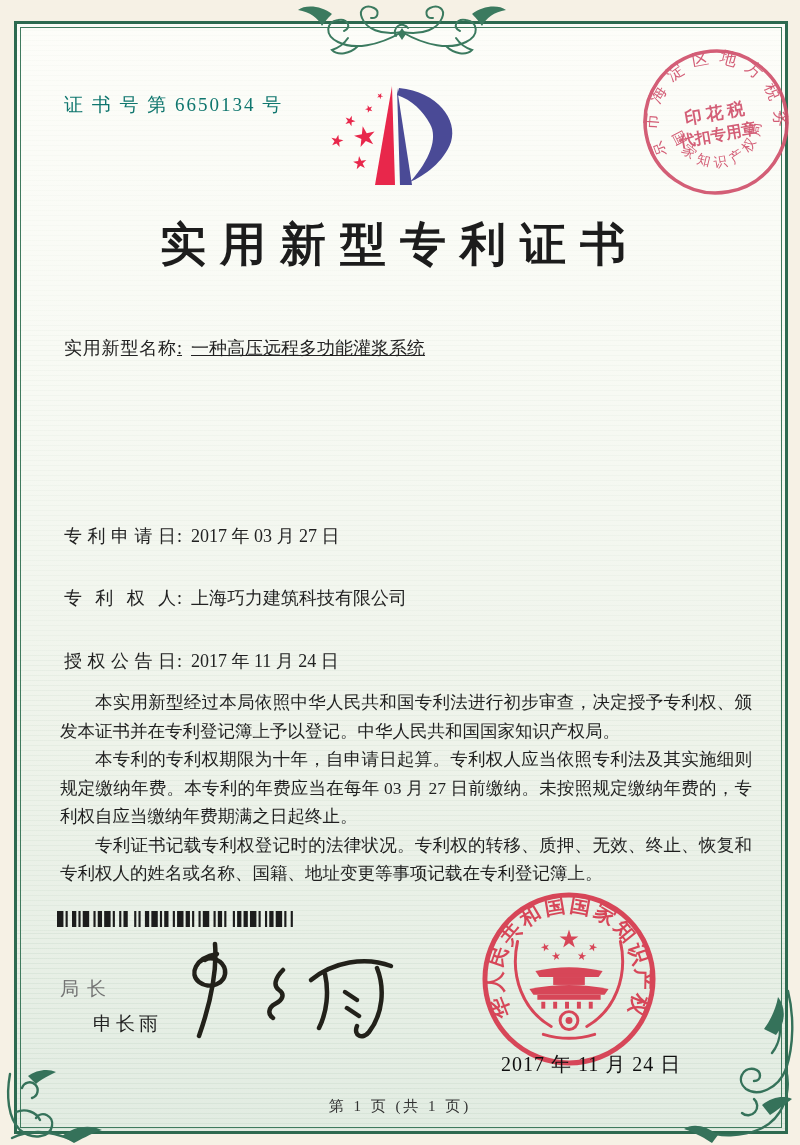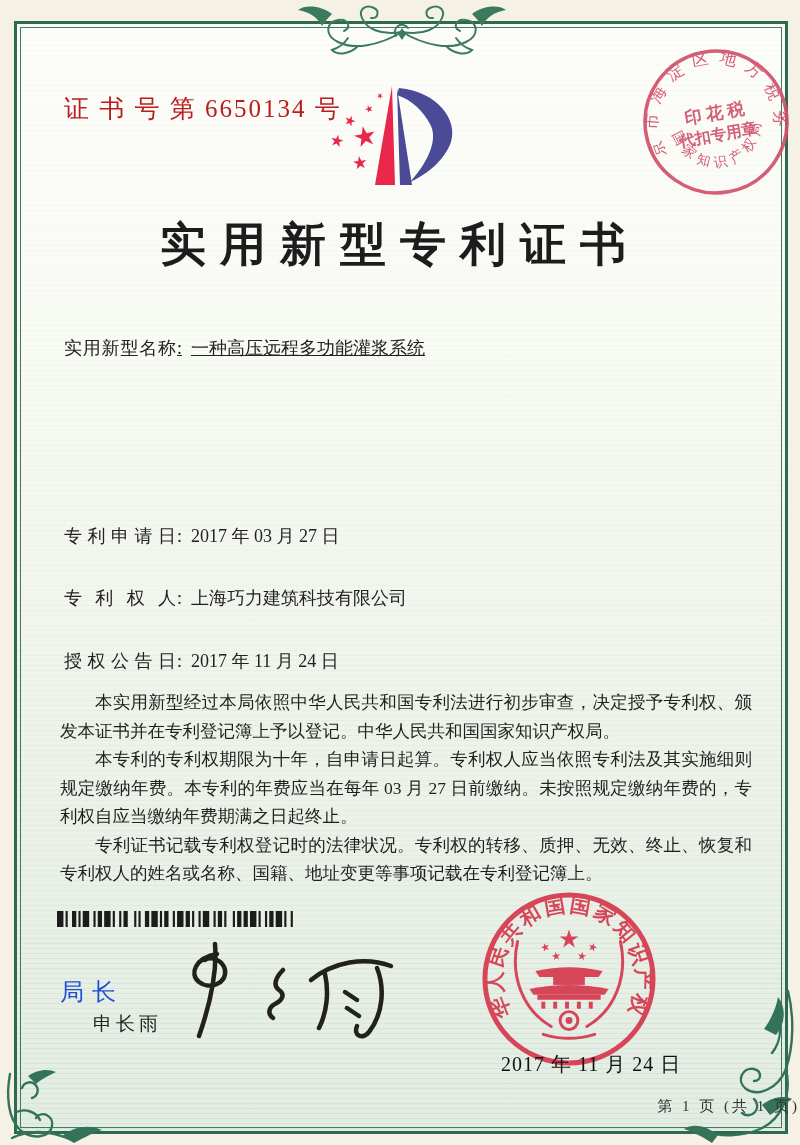--- a/index.html
+++ b/index.html
@@ -18,42 +18,42 @@
   .tex4 { top:910px;height:203px; opacity:.38; }
 
   
   .frame-outer { position:absolute; left:14px; top:21px; width:774px; height:1113px;
                  border:3px solid #2d6a50; pointer-events:none; }
   .frame-inner { position:absolute; left:20px; top:27px; width:762px; height:1101px;
                  border:1px solid #3f7a5e; pointer-events:none; }
 
   .abs { position:absolute; }
 
-  .cert-no { left:64px; top:92px; font-size:25px; letter-spacing:2px; color:#b91c1c; }
+  .cert-no { left:64px; top:92px; font-size:19px; letter-spacing:2px; color:#0f766e; }
 
   .title { left:0; top:214px; width:800px; text-align:center; font-size:46px; font-weight:700;
            letter-spacing:14px; color:#1c1c1c; }
 
   .field { left:64px; font-size:18px; color:#222; white-space:nowrap; }
   .flabel { display:inline-block; width:112px; text-align:justify; text-align-last:justify; }
   .fcolon { margin-left:1px; }
   .fvalue { margin-left:9px; }
 
   .body-text { left:60px; top:688px; width:692px; font-size:17.5px; line-height:28.5px;
                color:#1f1f1f; text-align:justify; }
   .body-text p { text-indent:2em; }
 
-  .sig-title { left:60px; top:976px;  font-size:24px; letter-spacing:8px;
-               font-family:"Liberation Sans","DejaVu Sans",sans-serif; color:#1d4ed8; }
+  .sig-title { left:60px; top:976px;  font-size:19px; letter-spacing:8px;
+               font-family:"Liberation Sans","DejaVu Sans",sans-serif; color:#737373; }
   .sig-name  { left:60px; top:1011px; font-size:19px; letter-spacing:4px;
                font-family:"Liberation Sans","DejaVu Sans",sans-serif; color:#222;margin-left:33px; }
 
   .seal-date { left:501px; top:1051px; font-size:20px; letter-spacing:1px; color:#101010; z-index:6; }
 
-  .footer { left:0; top:1097px; width:800px; text-align:right; font-size:15px;
+  .footer { left:0; top:1097px; width:800px; text-align:center; font-size:15px;
             letter-spacing:3px; color:#333; }
 
   svg text { font-family:"Liberation Serif","DejaVu Serif",serif; }
 </style>
 </head>
 <body>
 
 <div class="page">
 
   <div class="paper">

